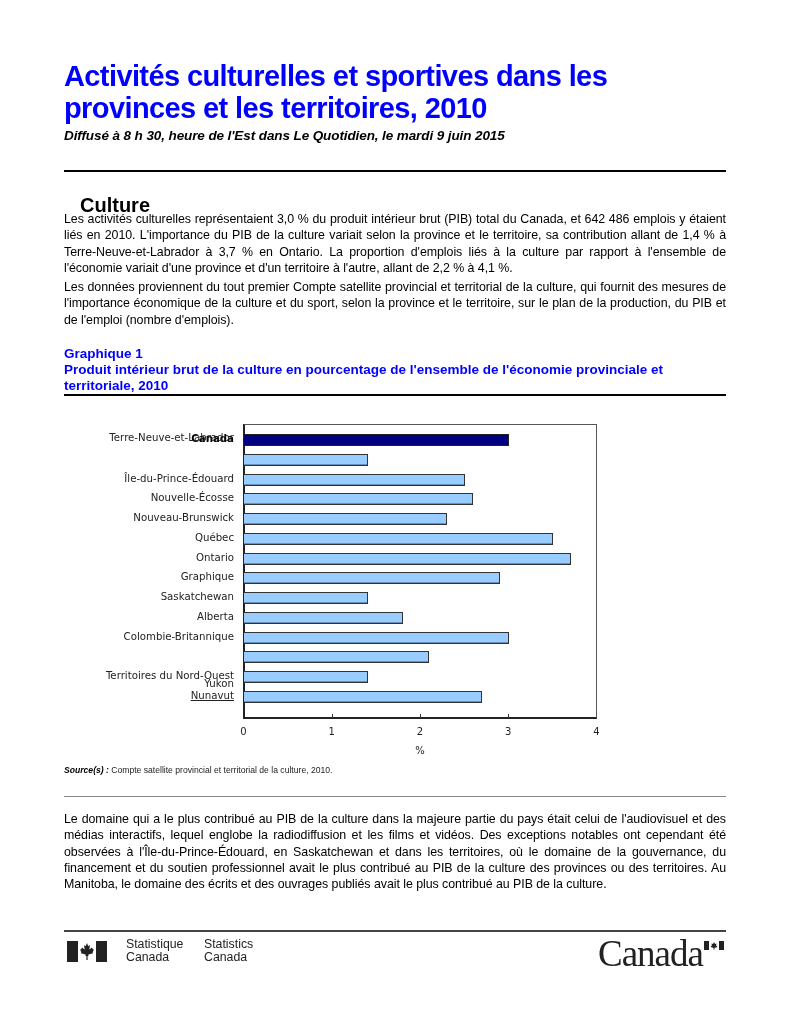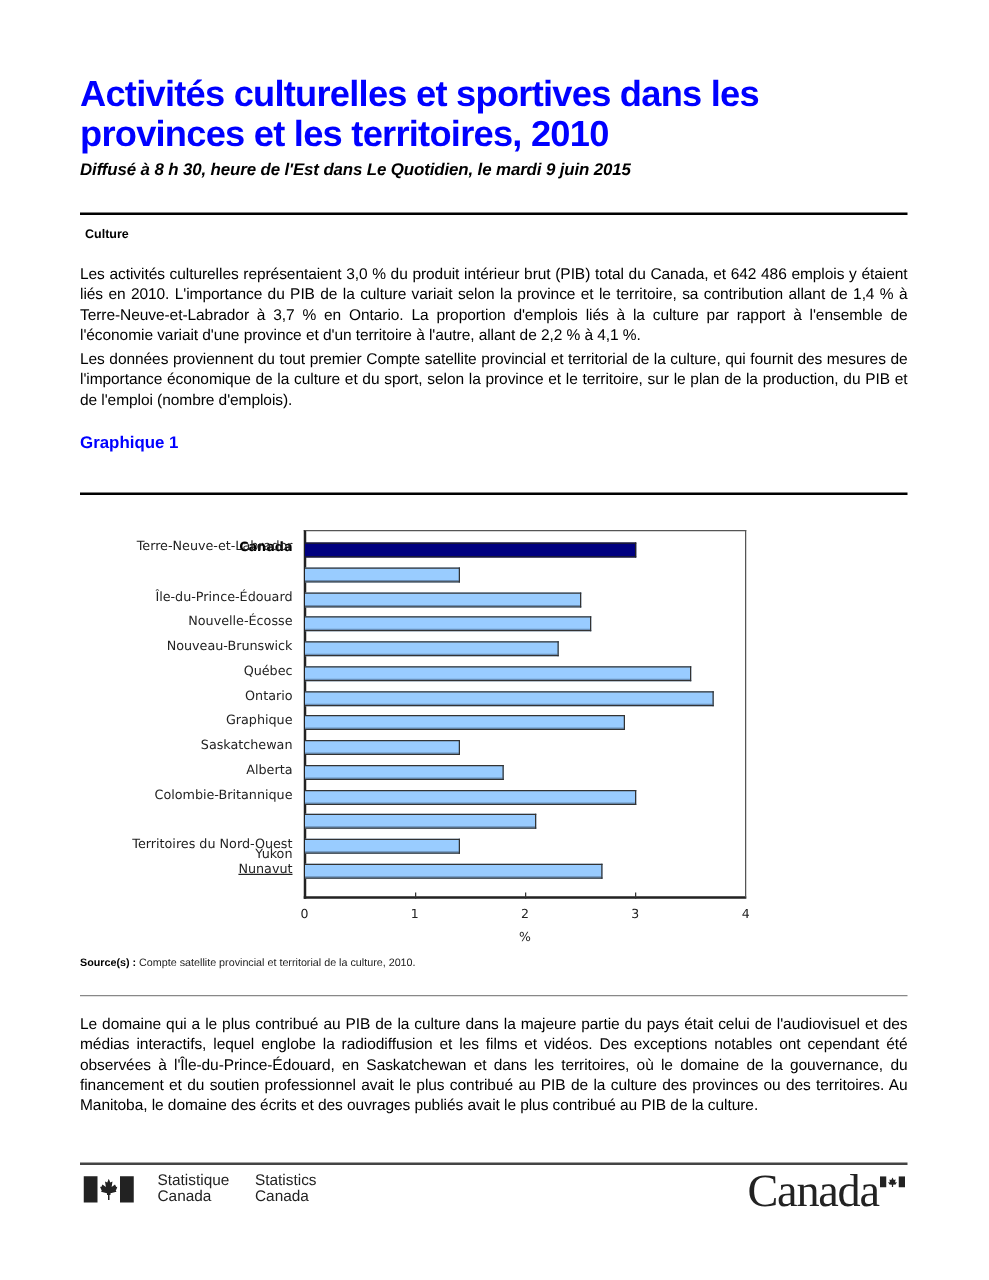--- a/index.html
+++ b/index.html
@@ -1,32 +1,32 @@
 <!DOCTYPE html>
 <html><head>
 <meta charset="utf-8">
 <style>
   html, body { margin: 0; padding: 0; background: #ffffff; }
   body { width: 791px; height: 1024px; position: relative; overflow: hidden; font-family: "Liberation Sans", sans-serif; color: #000; }
   .title { position: absolute; left: 64px; top: 60px; width: 680px; font-family: "Liberation Sans", sans-serif; font-weight: bold; font-size: 29px; line-height: 32px; color: #0000ff; letter-spacing: -0.6px; margin: 0; }
   .subtitle { position: absolute; left: 64px; top: 128px; font-weight: bold; font-style: italic; font-size: 13.5px; color: #000; margin: 0; letter-spacing: -0.1px; }
   .rule-thick { position: absolute; left: 64px; width: 662px; height: 2px; background: #000; }
-  .section-h { position: absolute; left: 64px; top: 178px; font-weight: bold; font-size: 10px; margin: 4px; }
+  .section-h { position: absolute; left: 64px; top: 178px; font-weight: bold; font-size: 20px; margin: 16px; }
   .para { position: absolute; left: 64px; width: 662px; font-size: 12.4px; line-height: 16.3px; text-align: justify; margin: 0; letter-spacing: -0.05px; }
   .graph-label { position: absolute; left: 64px; top: 346px; width: 662px; font-weight: bold; font-size: 13.5px; line-height: 16px; color: #0000ff; margin: 0; }
   .chart-frame { position: absolute; left: 243px; top: 424px; width: 354px; height: 295px; border: 1px solid #555; border-left: 2px solid #222; border-bottom: 2px solid #222; box-sizing: border-box; }
   .cat-label { position: absolute; right: 557px; font-family: "DejaVu Sans", sans-serif; font-size: 10.2px; color: #222; white-space: nowrap; text-align: right; }
   .cat-label.bold { font-weight: bold; color: #000; }
   .bar { position: absolute; left: 244px; height: 12px; background: #99ccff; border: 1px solid #333; border-left: none; box-sizing: border-box; box-shadow: inset 0 -1px 0 #6a8fb8; }
   .bar.canada { background: #000080; border-color: #222; box-shadow: none; }
   .tick { position: absolute; top: 714px; width: 1px; height: 5px; background: #333; }
   .tick-label { position: absolute; top: 726px; font-family: "DejaVu Sans", sans-serif; font-size: 10px; color: #222; transform: translateX(-50%); }
   .x-title { position: absolute; top: 745px; left: 420px; font-family: "DejaVu Sans", sans-serif; font-size: 10px; color: #222; transform: translateX(-50%); }
   .source { position: absolute; left: 64px; top: 765px; font-size: 8.6px; color: #222; }
-  .source b { font-weight: bold; color: #000; }
+  .source b { font-weight: bold; color: #000; font-style: italic; }
   .footer-rule { position: absolute; left: 64px; top: 930px; width: 662px; height: 2px; background: #444; }
   .flag { position: absolute; left: 67px; top: 941px; width: 40px; height: 21px; }
   .flag .bar-l, .flag .bar-r { position: absolute; top: 0; width: 11px; height: 21px; background: #222; }
   .flag .bar-l { left: 0; } .flag .bar-r { right: 0; }
   .flag .leaf { position: absolute; left: 13px; top: 2px; width: 14px; height: 17px; }
   .sc-text { position: absolute; top: 938px; font-size: 12.3px; line-height: 12.5px; color: #222; }
   .wordmark { position: absolute; left: 598px; top: 934px; font-family: "Liberation Serif", serif; font-size: 37px; color: #222; letter-spacing: -1px; line-height: 40px; }
   .wordmark-flag { position: absolute; left: 704px; top: 941px; width: 20px; height: 9px; }
 </style>
 </head>
@@ -36,20 +36,21 @@
 <p class="subtitle">Diffusé à 8 h 30, heure de l'Est dans Le Quotidien, le mardi 9 juin 2015</p>
 
 <div class="rule-thick" style="top:170px"></div>
 <h2 class="section-h">Culture</h2>
 
 <p class="para" style="top:211px">Les activités culturelles représentaient 3,0 % du produit intérieur brut (PIB) total du Canada, et 642 486 emplois y étaient liés en 2010. L'importance du PIB de la culture variait selon la province et le territoire, sa contribution allant de 1,4 % à Terre-Neuve-et-Labrador à 3,7 % en Ontario. La proportion d'emplois liés à la culture par rapport à l'ensemble de l'économie variait d'une province et d'un territoire à l'autre, allant de 2,2 % à 4,1 %.</p>
 <p class="para" style="top:279px">Les données proviennent du tout premier Compte satellite provincial et territorial de la culture, qui fournit des mesures de l'importance économique de la culture et du sport, selon la province et le territoire, sur le plan de la production, du PIB et de l'emploi (nombre d'emplois).</p>
 
 <div class="graph-label">
   <div>Graphique 1</div>
+  <div>Produit intérieur brut de la culture en pourcentage de l'ensemble de l'économie provinciale et territoriale, 2010</div>
 </div>
 <div class="rule-thick" style="top:394px"></div>
 
 <div id="chart">
   <div class="chart-frame"></div>
   <div id="chart-rows">
       <div class="cat-label bold" style="top: 433px;">Canada</div>
       <div class="bar canada" style="top: 434px; width: 265px;"></div>
       <div class="cat-label" style="top: 432px;">Terre-Neuve-et-Labrador</div>
       <div class="bar" style="top: 453.75px; width: 124px;"></div>

